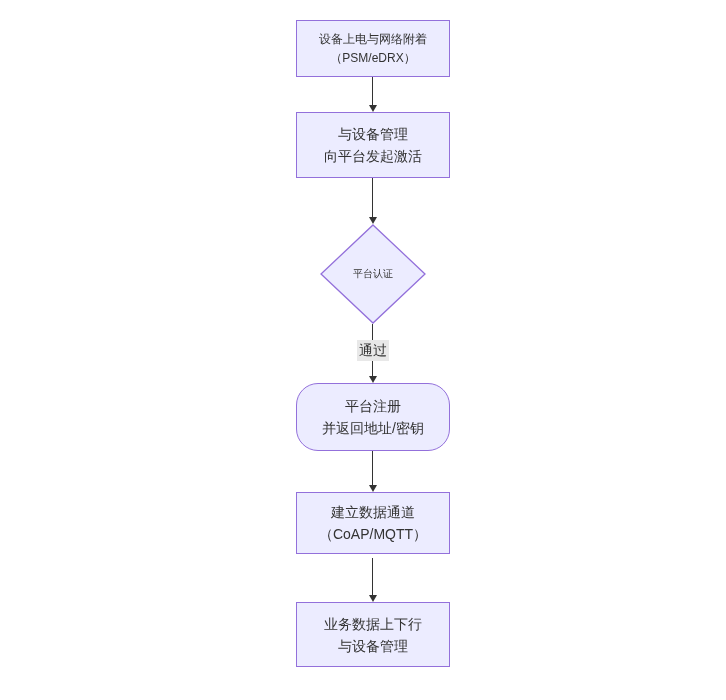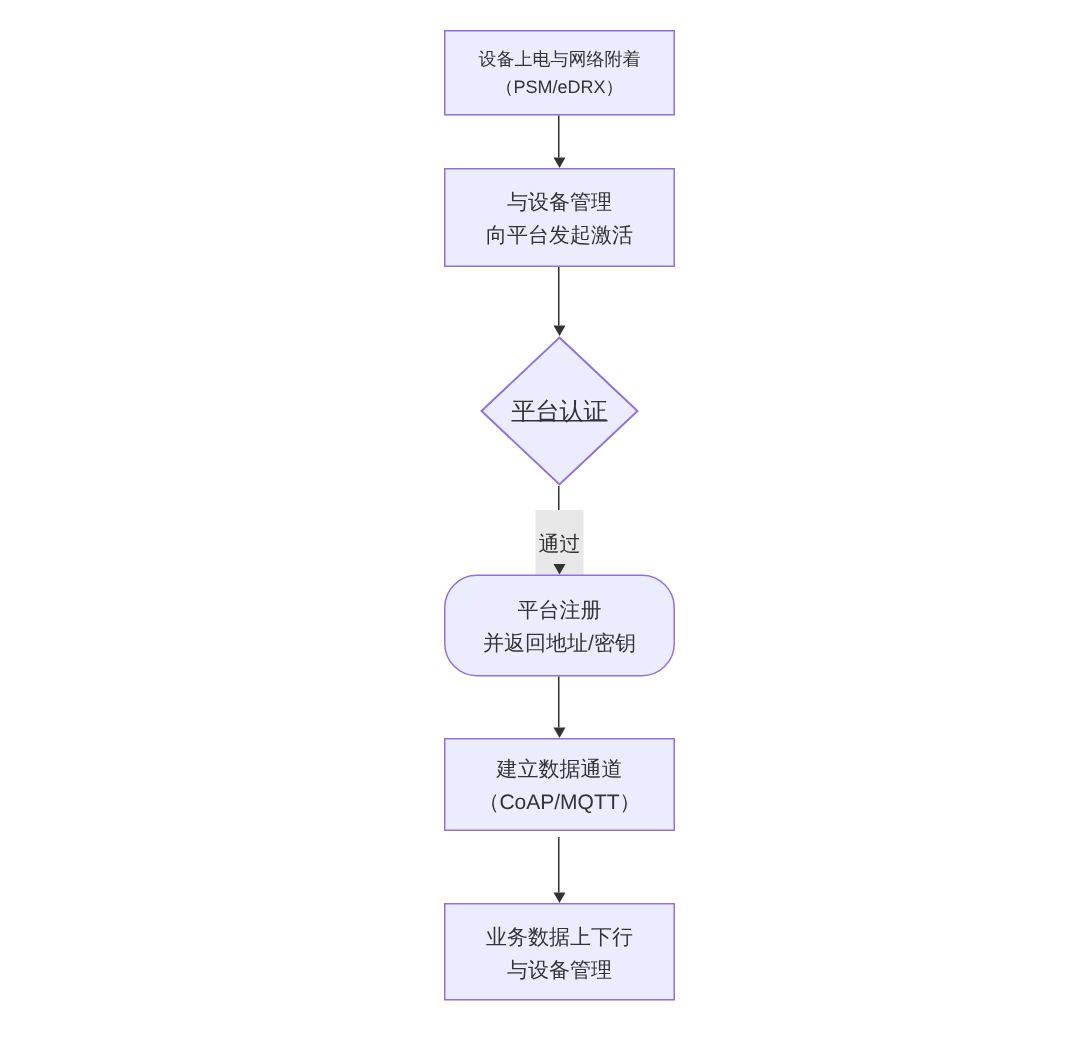--- a/index.html
+++ b/index.html
@@ -40,23 +40,22 @@
   .diamond-wrap {
     position: absolute;
     left: 320px; top: 224px;
     width: 106px; height: 100px;
   }
   .diamond-wrap svg { position: absolute; left: 0; top: 0; }
   .diamond-label {
     position: absolute; left: 0; top: 0;
     width: 100%; height: 100%;
     display: flex; align-items: center; justify-content: center;
-    font-size: 16px; color: var(--text-color);
+    font-size: 10px; color: var(--text-color);
     white-space: nowrap;
-    text-decoration: underline;
   }
   .edge-line {
     position: absolute;
     left: 372px;
     width: 1px;
     background: var(--line-color);
   }
   .arrowhead {
     position: absolute;
     left: 369px;
@@ -66,21 +65,21 @@
     border-top: 7px solid var(--line-color);
   }
   .edge-label {
     position: absolute;
     left: 373px; top: 340px;
     transform: translateX(-50%);
     background: var(--edge-label-bg);
     color: var(--text-color);
     font-size: 14px;
     line-height: 21px;
-    padding: 12px 2px;
+    padding: 0 2px;
     white-space: nowrap;
   }
 </style>
 </head>
 <body>
 
 <div class="canvas">
 
   <div class="node" style="top:20px;height:57px;">
     <div class="node-label small">

